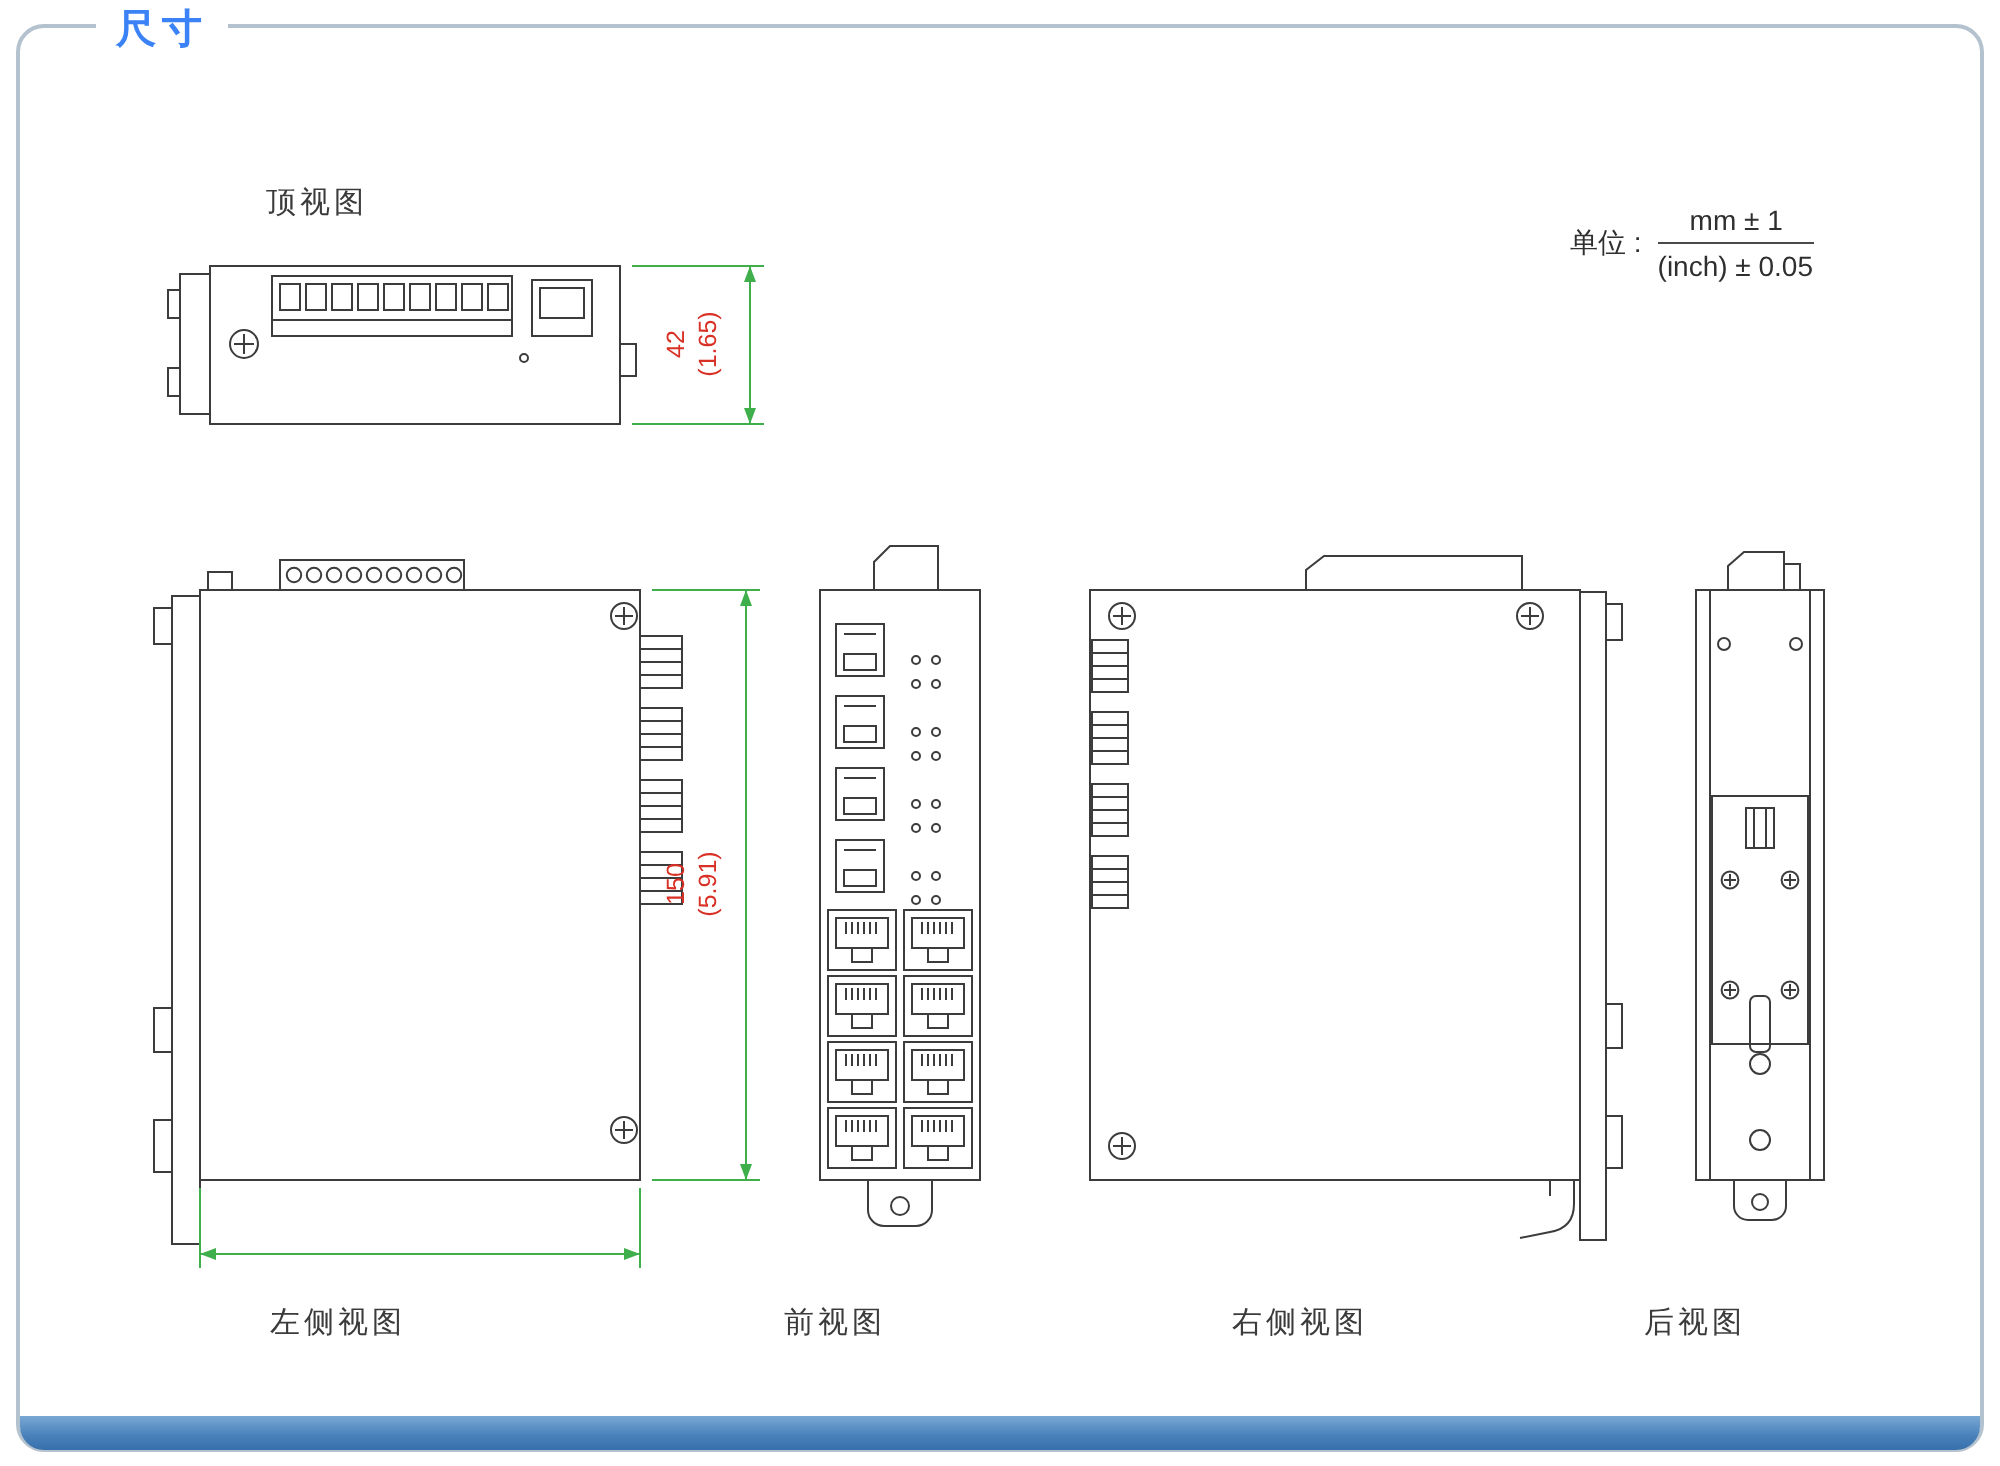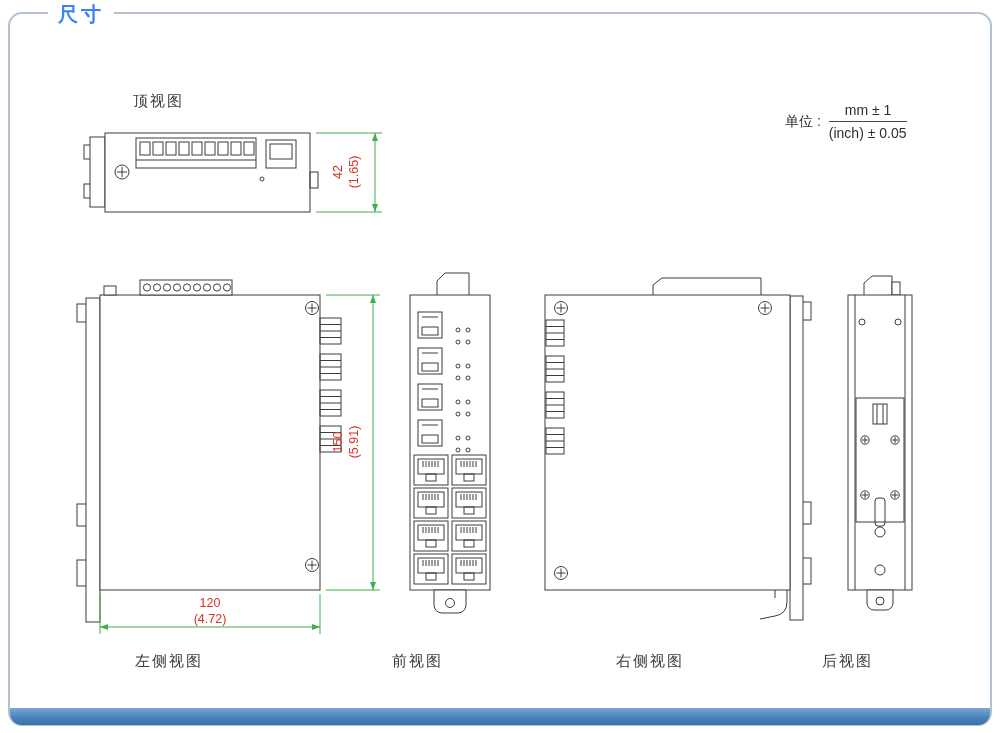--- a/index.html
+++ b/index.html
@@ -147,24 +147,20 @@
       <line class="dim" x1="250" y1="322" x2="250" y2="362"></line>
       <line class="dim" x1="30" y1="355" x2="250" y2="355"></line>
       <polygon class="dimf" points="30,355 38,352 38,358"></polygon>
       <polygon class="dimf" points="250,355 242,352 242,358"></polygon>
     </g>
   </svg>
   <div class="dim-text rot" style="left:316px;top:420px;width:72px;height:44px;">
     <span>150</span>
     <span>(5.91)</span>
   </div>
-  <div class="dim-text" style="left:160px;top:595px;width:100px;">
-    <span>120</span>
-    <span>(4.72)</span>
-  </div>
 
   <svg class="drawing" style="left:395px;top:270px;" width="110" height="362">
     <defs>
       <g id="fv-sfp">
         <rect class="ln" x="0" y="0" width="24" height="26"></rect>
         <rect class="ln" x="4" y="15" width="16" height="8"></rect>
         <line class="ln" x1="4" y1="5" x2="20" y2="5"></line>
       </g>
       <g id="fv-rj45">
         <rect class="ln" x="0" y="0" width="34" height="30"></rect>

